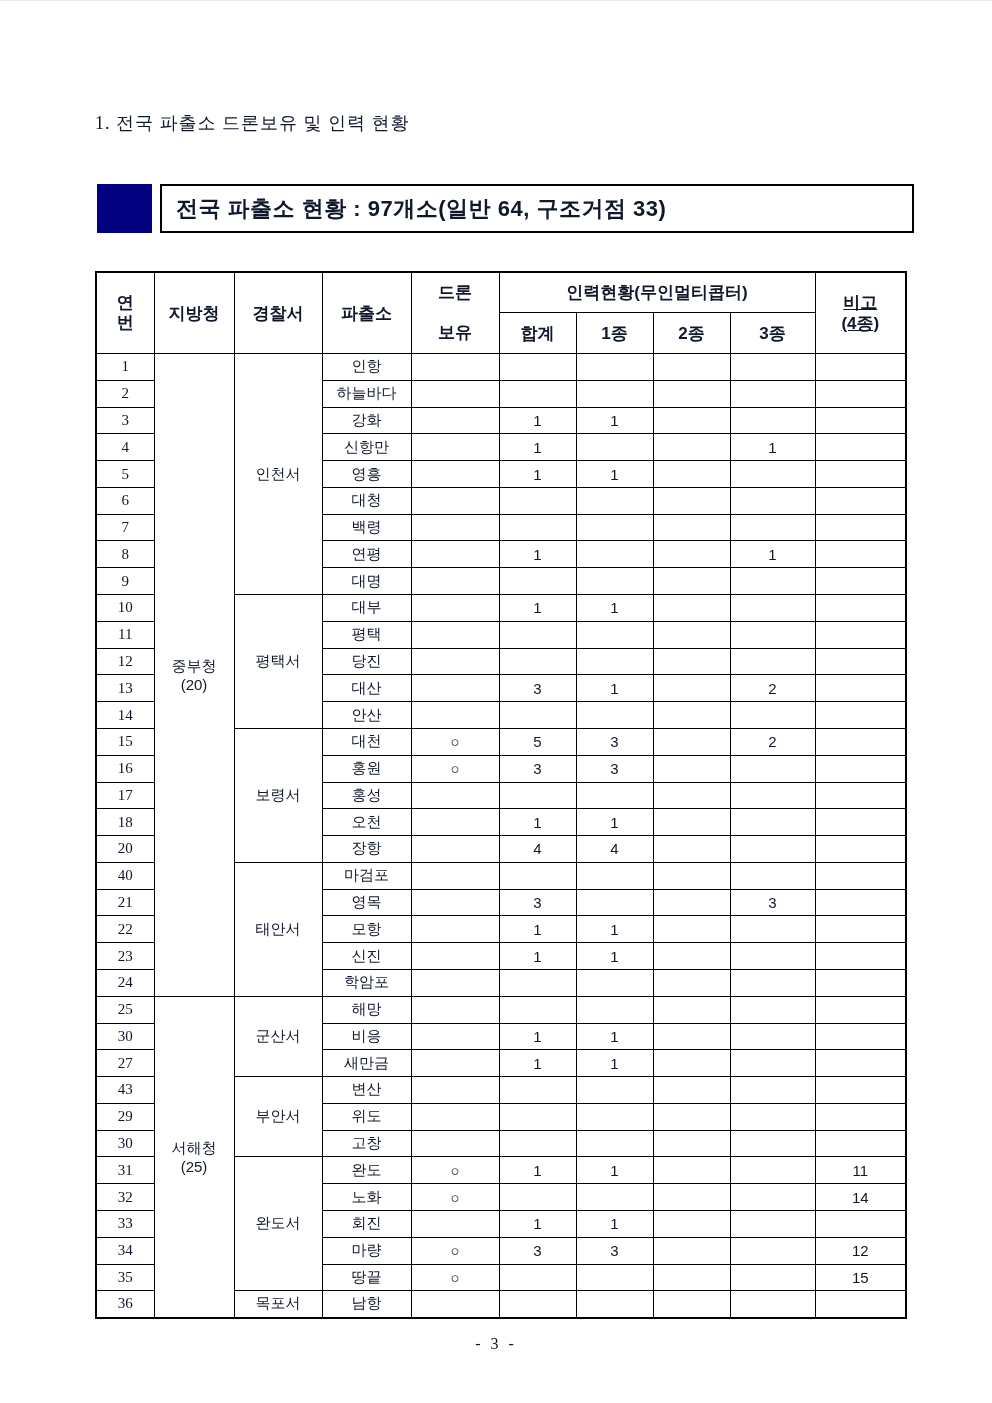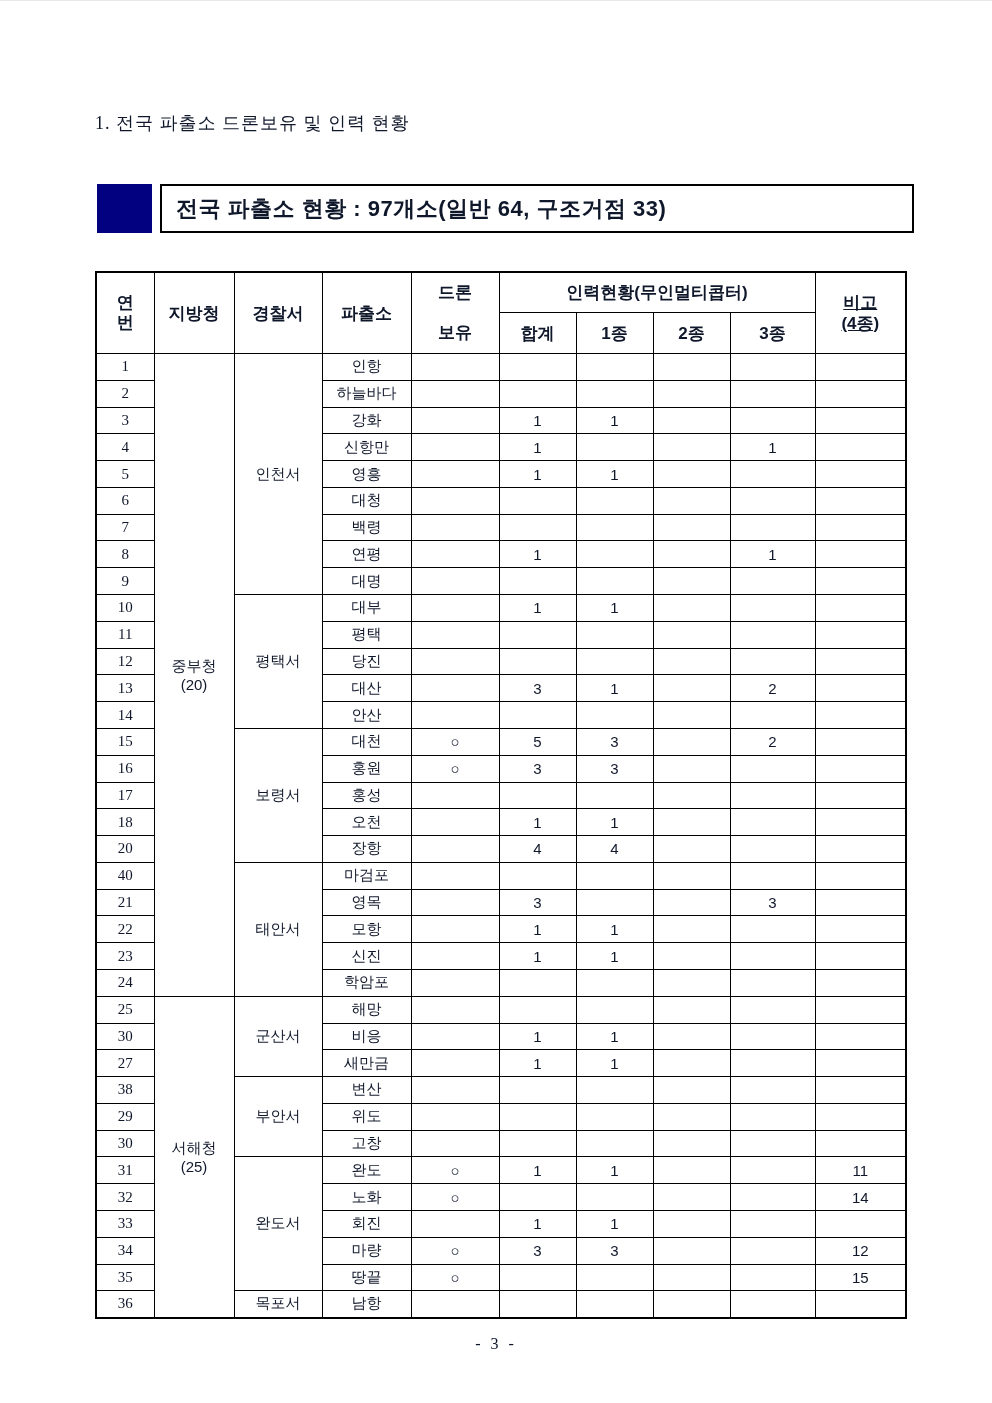--- a/index.html
+++ b/index.html
@@ -377,21 +377,21 @@
           <td class="no">27</td>
           <td class="station">새만금</td>
           <td class="num"></td>
           <td class="num">1</td>
           <td class="num">1</td>
           <td class="num"></td>
           <td class="num"></td>
           <td class="num"></td>
         </tr>
         <tr>
-          <td class="no">38</td>
+          <td class="no">43</td>
           <td class="office" rowspan="3">부안서</td>
           <td class="station">변산</td>
           <td class="num"></td>
           <td class="num"></td>
           <td class="num"></td>
           <td class="num"></td>
           <td class="num"></td>
           <td class="num"></td>
         </tr>
         <tr>

